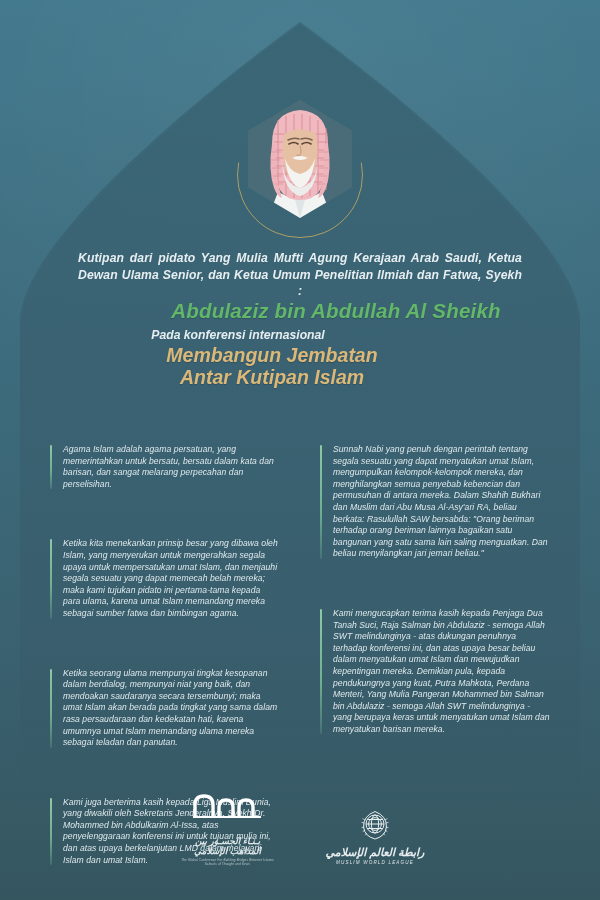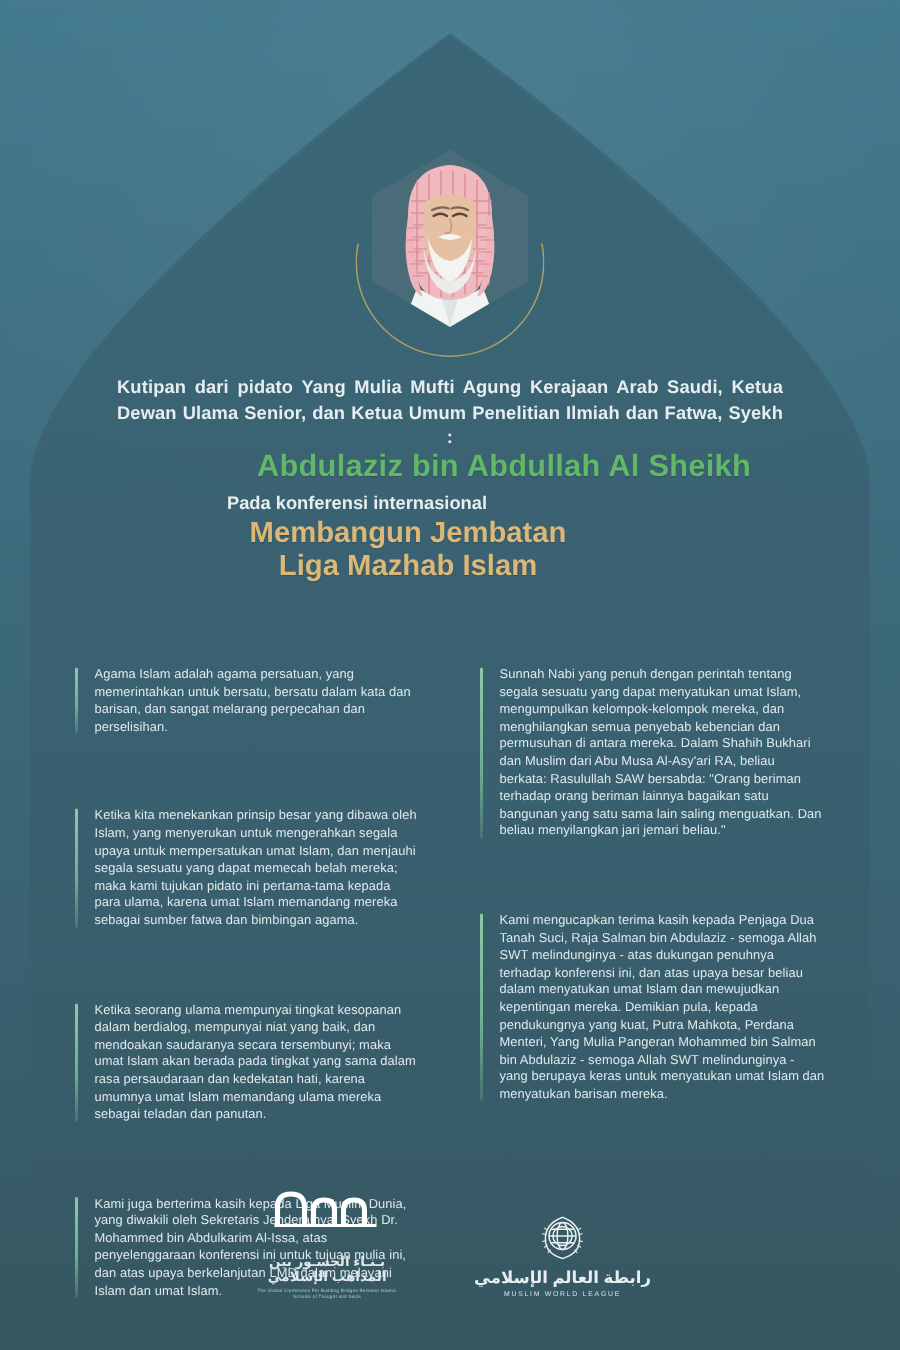--- a/index.html
+++ b/index.html
@@ -6,20 +6,21 @@
   html,body{margin:0;padding:0;}
   body{
     width:600px;height:900px;overflow:hidden;
     font-family:"Liberation Sans","DejaVu Sans",sans-serif;
     background:#3f7487;
   }
 
   .poster{
     position:relative;width:600px;height:900px;overflow:hidden;
     background:linear-gradient(180deg,#41788c 0%,#3f7285 18%,#3c6a7b 45%,#3a6170 72%,#35565f 100%);
+    font-style:italic;
   }
 
   
   .outer-field{
     position:absolute;inset:0;
     background:radial-gradient(120% 70% at 50% 10%, rgba(255,255,255,.05) 0%, rgba(255,255,255,0) 60%);
     pointer-events:none;
   }
 
   
@@ -183,21 +184,21 @@
         </g>
       </svg>
     </div>
   </div>
 
   <div class="intro">Kutipan dari pidato Yang Mulia Mufti Agung Kerajaan Arab Saudi, Ketua Dewan Ulama Senior, dan Ketua Umum Penelitian Ilmiah dan Fatwa, Syekh :</div>
   <div class="name">Abdulaziz bin Abdullah Al Sheikh</div>
   <div class="subline">Pada konferensi internasional</div>
   <div class="topic">
     <div>Membangun Jembatan</div>
-    <div>Liga Mazhab Islam</div>
+    <div>Antar Kutipan Islam</div>
   </div>
 
   <div class="cols">
     <div class="col">
       <p class="para">Agama Islam adalah agama persatuan, yang memerintahkan untuk bersatu, bersatu dalam kata dan barisan, dan sangat melarang perpecahan dan perselisihan.</p>
       <p class="para">Ketika kita menekankan prinsip besar yang dibawa oleh Islam, yang menyerukan untuk mengerahkan segala upaya untuk mempersatukan umat Islam, dan menjauhi segala sesuatu yang dapat memecah belah mereka; maka kami tujukan pidato ini pertama-tama kepada para ulama, karena umat Islam memandang mereka sebagai sumber fatwa dan bimbingan agama.</p>
       <p class="para">Ketika seorang ulama mempunyai tingkat kesopanan dalam berdialog, mempunyai niat yang baik, dan mendoakan saudaranya secara tersembunyi; maka umat Islam akan berada pada tingkat yang sama dalam rasa persaudaraan dan kedekatan hati, karena umumnya umat Islam memandang ulama mereka sebagai teladan dan panutan.</p>
       <p class="para">Kami juga berterima kasih kepada Liga Muslim Dunia, yang diwakili oleh Sekretaris Jenderalnya, Syekh Dr. Mohammed bin Abdulkarim Al-Issa, atas penyelenggaraan konferensi ini untuk tujuan mulia ini, dan atas upaya berkelanjutan LMD dalam melayani Islam dan umat Islam.</p>
     </div>
     <div class="col">

